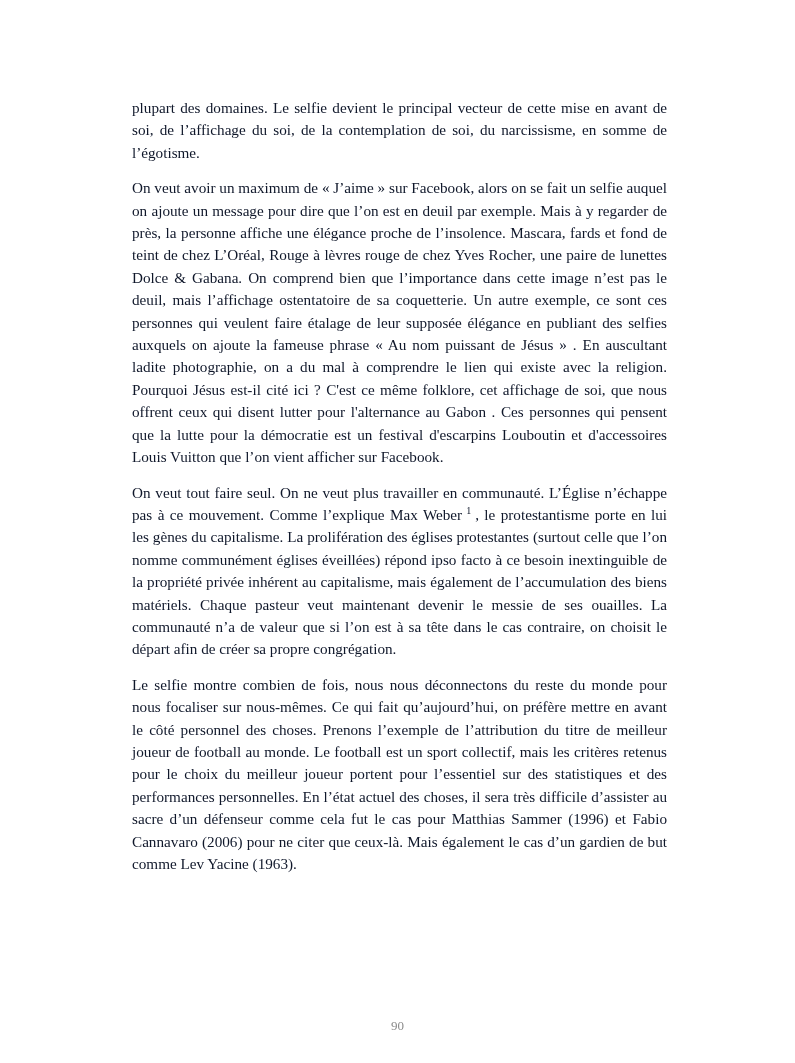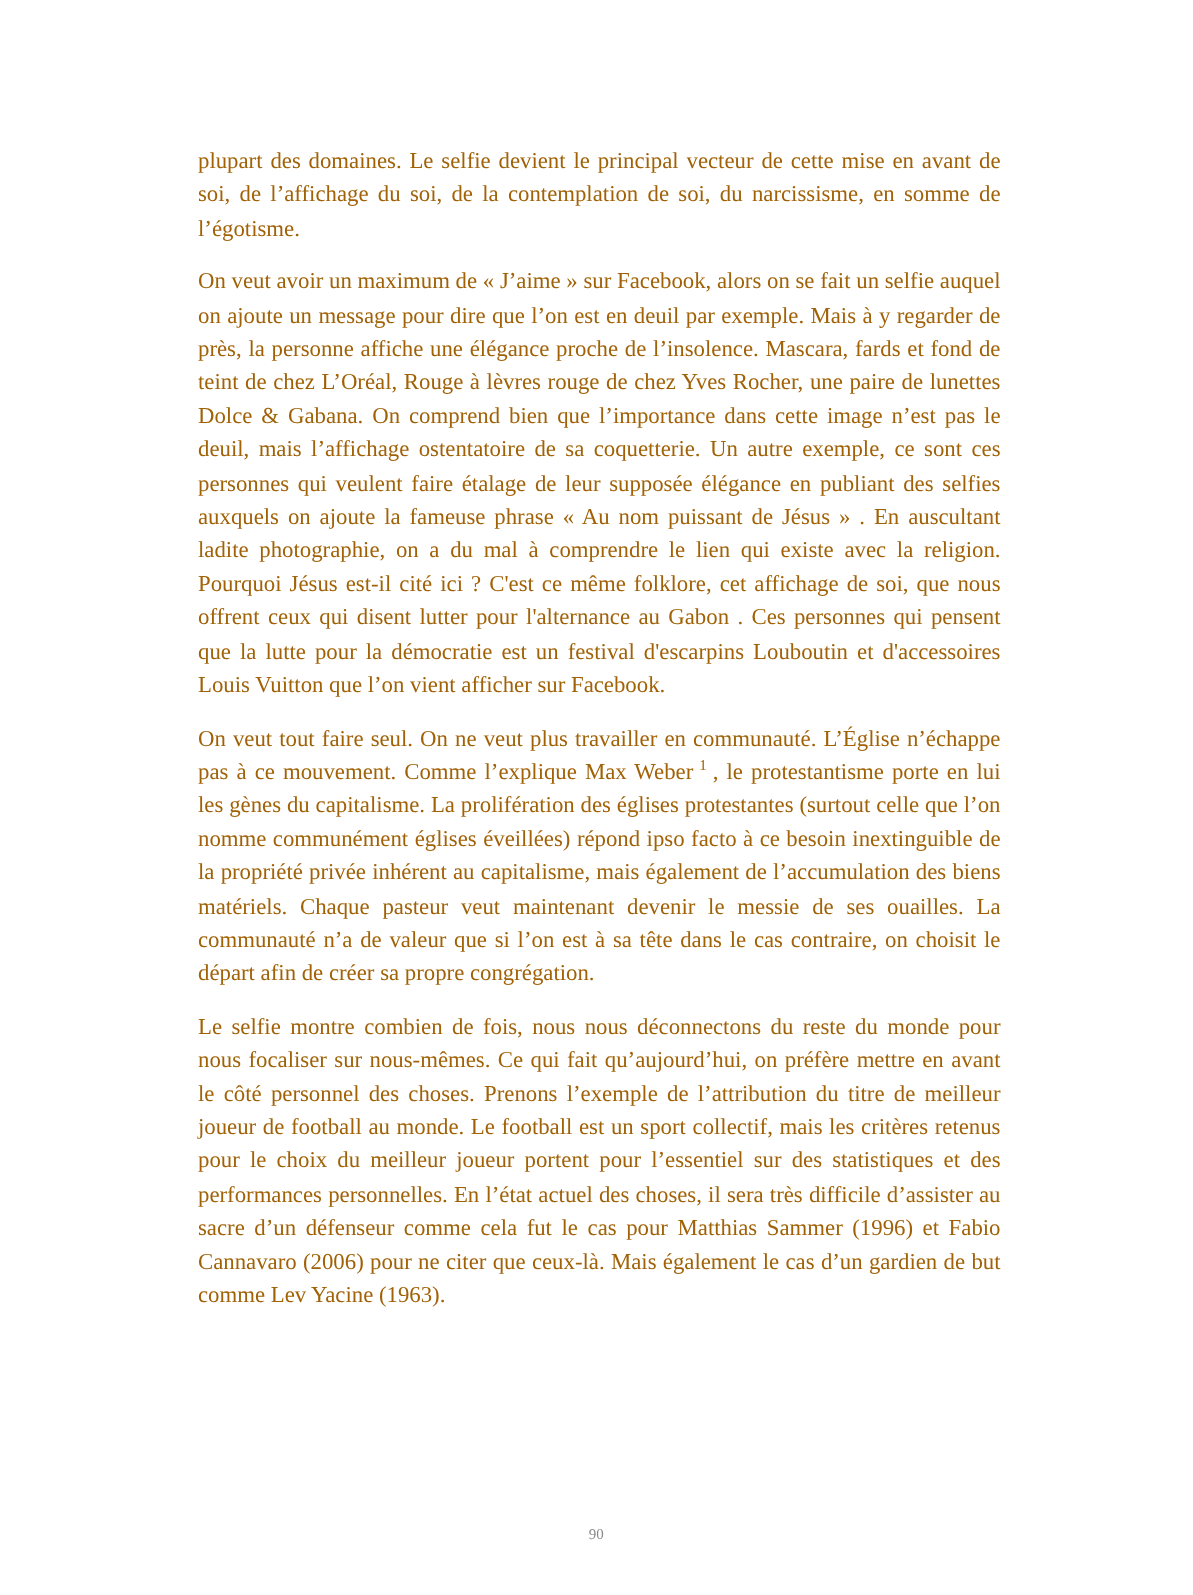--- a/index.html
+++ b/index.html
@@ -5,36 +5,36 @@
   html, body { margin: 0; padding: 0; background: #ffffff; }
   body { width: 795px; height: 1063px; position: relative; overflow: hidden; }
   .page {
     position: absolute;
     left: 132px;
     top: 97px;
     width: 535px;
     font-family: "Liberation Serif", "DejaVu Serif", serif;
     font-size: 15.2px;
     line-height: 22.4px;
-    color: #a16207;
+    color: #0f172a;
   }
   .para {
     margin: 0 0 13px 0;
     text-align: justify;
     text-align-last: left;
   }
   .it { }
   sup.fn { font-size: 10px; vertical-align: 6px; line-height: 0; margin: 0 4px; }
   .page-number {
     position: absolute;
     left: 0; right: 0;
     top: 1018px;
     text-align: center;
     font-family: "Liberation Serif", "DejaVu Serif", serif;
-    font-size: 10px;
+    font-size: 13px;
     color: #8a8a8a;
   }
 </style>
 </head>
 <body>
 
 <div class="page">
   <p class="para">
     <span>plupart des domaines. Le selfie devient le principal vecteur de cette mise en avant de soi, de l’affichage du soi, de la contemplation de soi, du narcissisme, en somme de l’égotisme.</span>
   </p>

